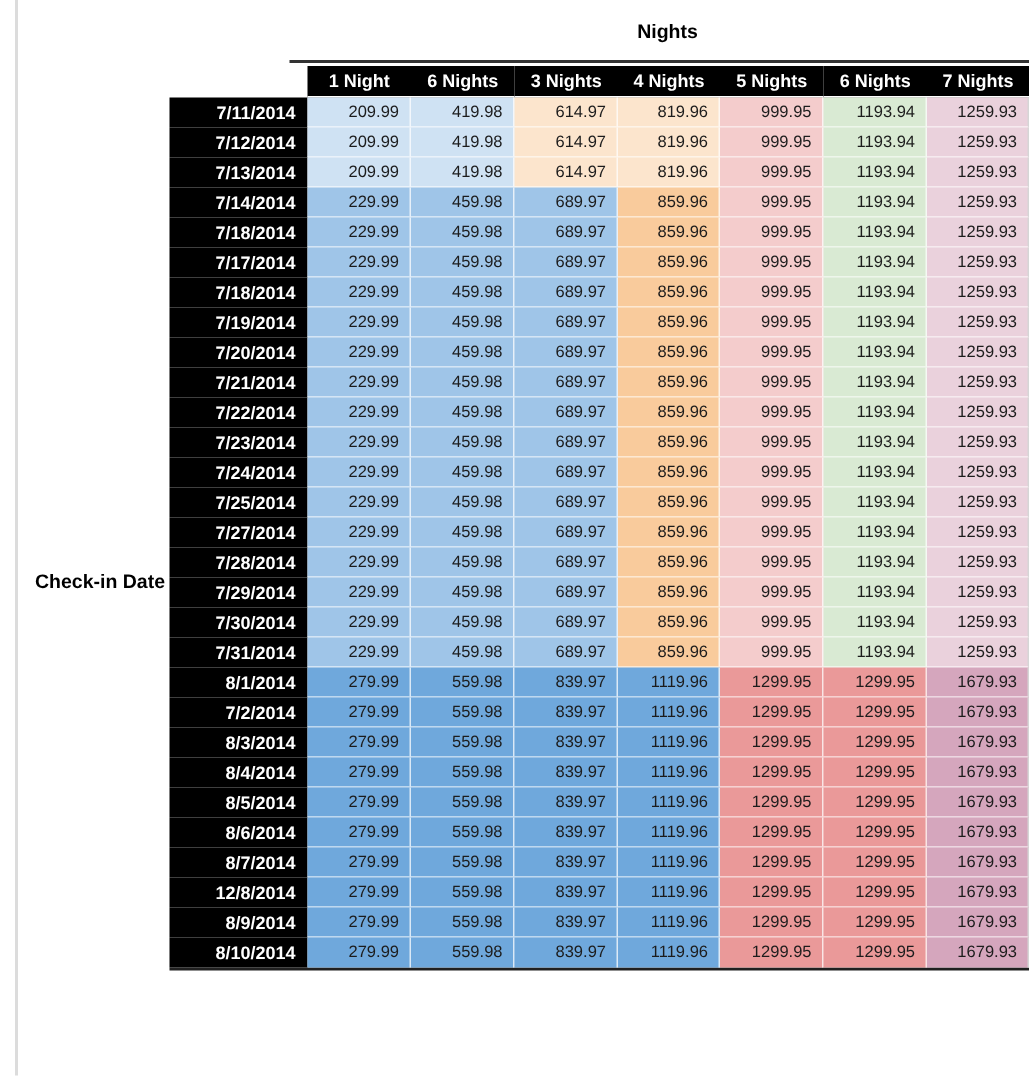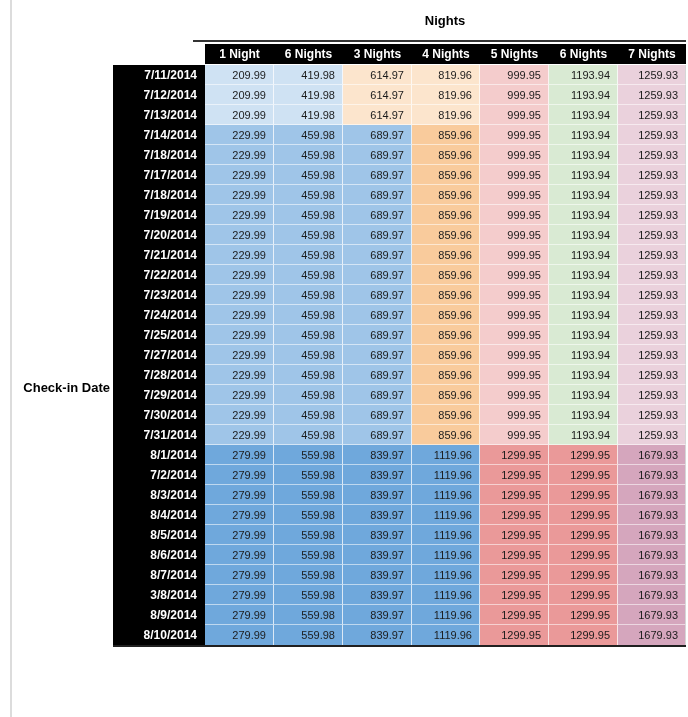--- a/index.html
+++ b/index.html
@@ -348,21 +348,21 @@
           <td class="date-cell">8/7/2014</td>
           <td class="price-cell" style="background: rgb(111, 168, 220);">279.99</td>
           <td class="price-cell" style="background: rgb(111, 168, 220);">559.98</td>
           <td class="price-cell" style="background: rgb(111, 168, 220);">839.97</td>
           <td class="price-cell" style="background: rgb(111, 168, 220);">1119.96</td>
           <td class="price-cell" style="background: rgb(234, 153, 153);">1299.95</td>
           <td class="price-cell" style="background: rgb(234, 153, 153);">1299.95</td>
           <td class="price-cell last-col" style="background: rgb(213, 166, 189);">1679.93</td>
         </tr>
         <tr>
-          <td class="date-cell">3/8/2014</td>
+          <td class="date-cell">12/8/2014</td>
           <td class="price-cell" style="background: rgb(111, 168, 220);">279.99</td>
           <td class="price-cell" style="background: rgb(111, 168, 220);">559.98</td>
           <td class="price-cell" style="background: rgb(111, 168, 220);">839.97</td>
           <td class="price-cell" style="background: rgb(111, 168, 220);">1119.96</td>
           <td class="price-cell" style="background: rgb(234, 153, 153);">1299.95</td>
           <td class="price-cell" style="background: rgb(234, 153, 153);">1299.95</td>
           <td class="price-cell last-col" style="background: rgb(213, 166, 189);">1679.93</td>
         </tr>
         <tr>
           <td class="date-cell">8/9/2014</td>

